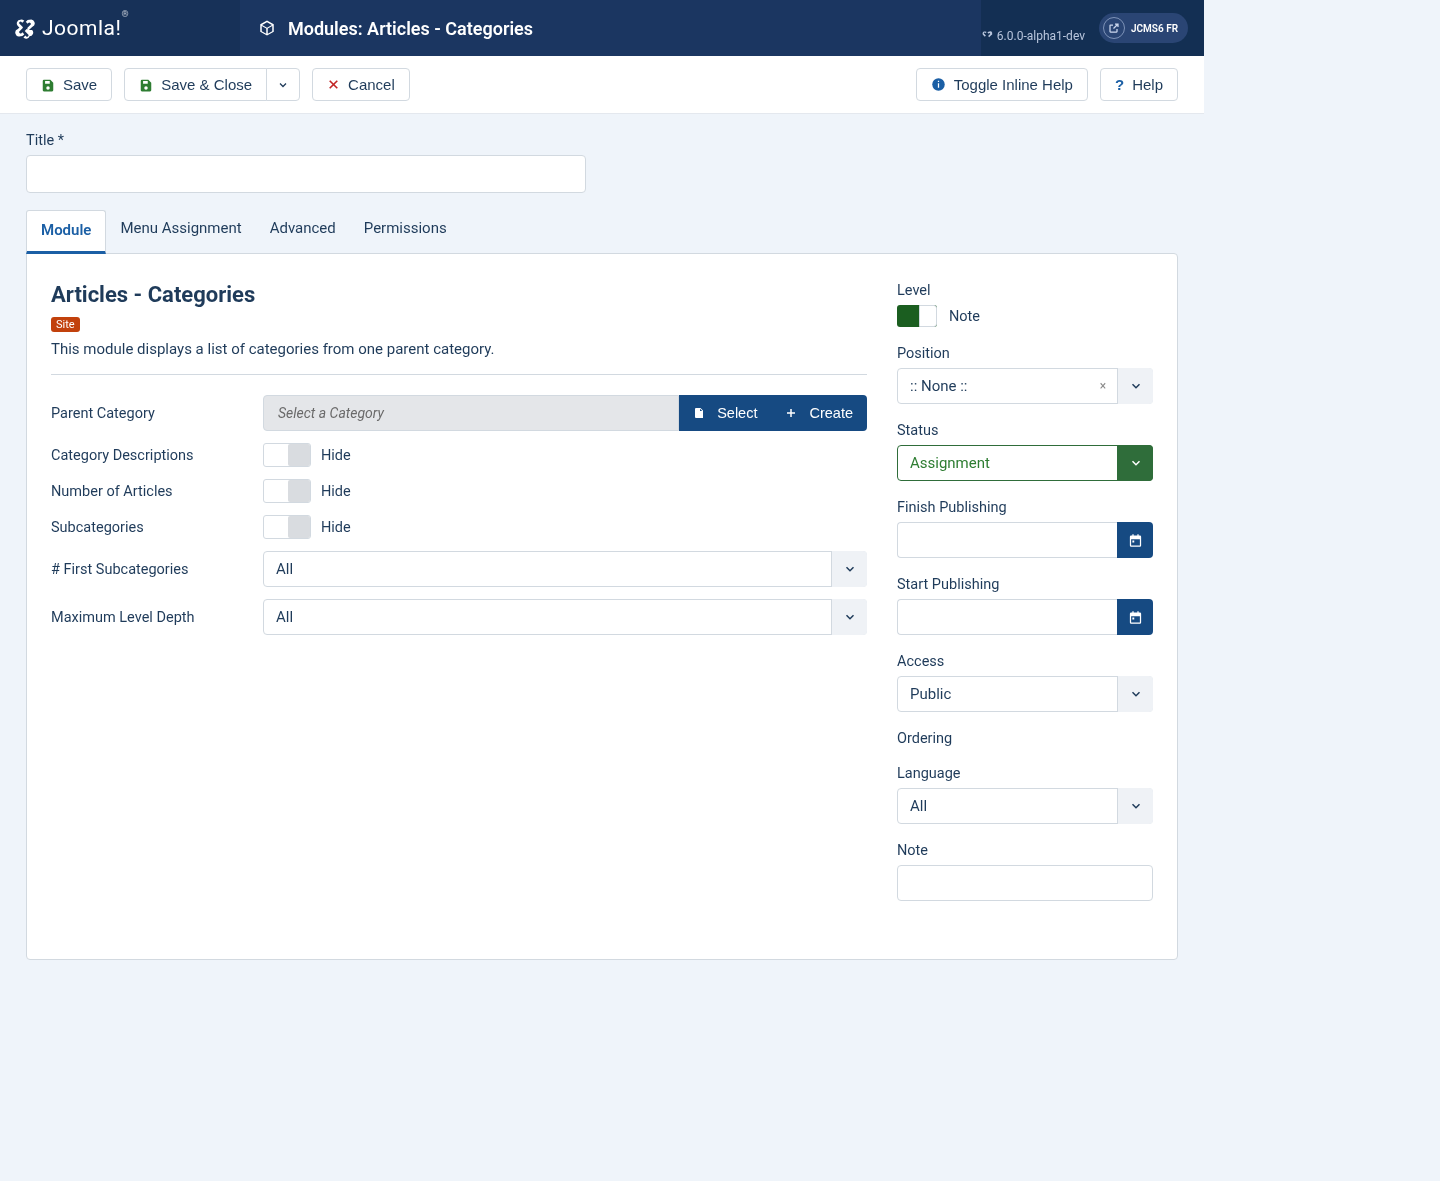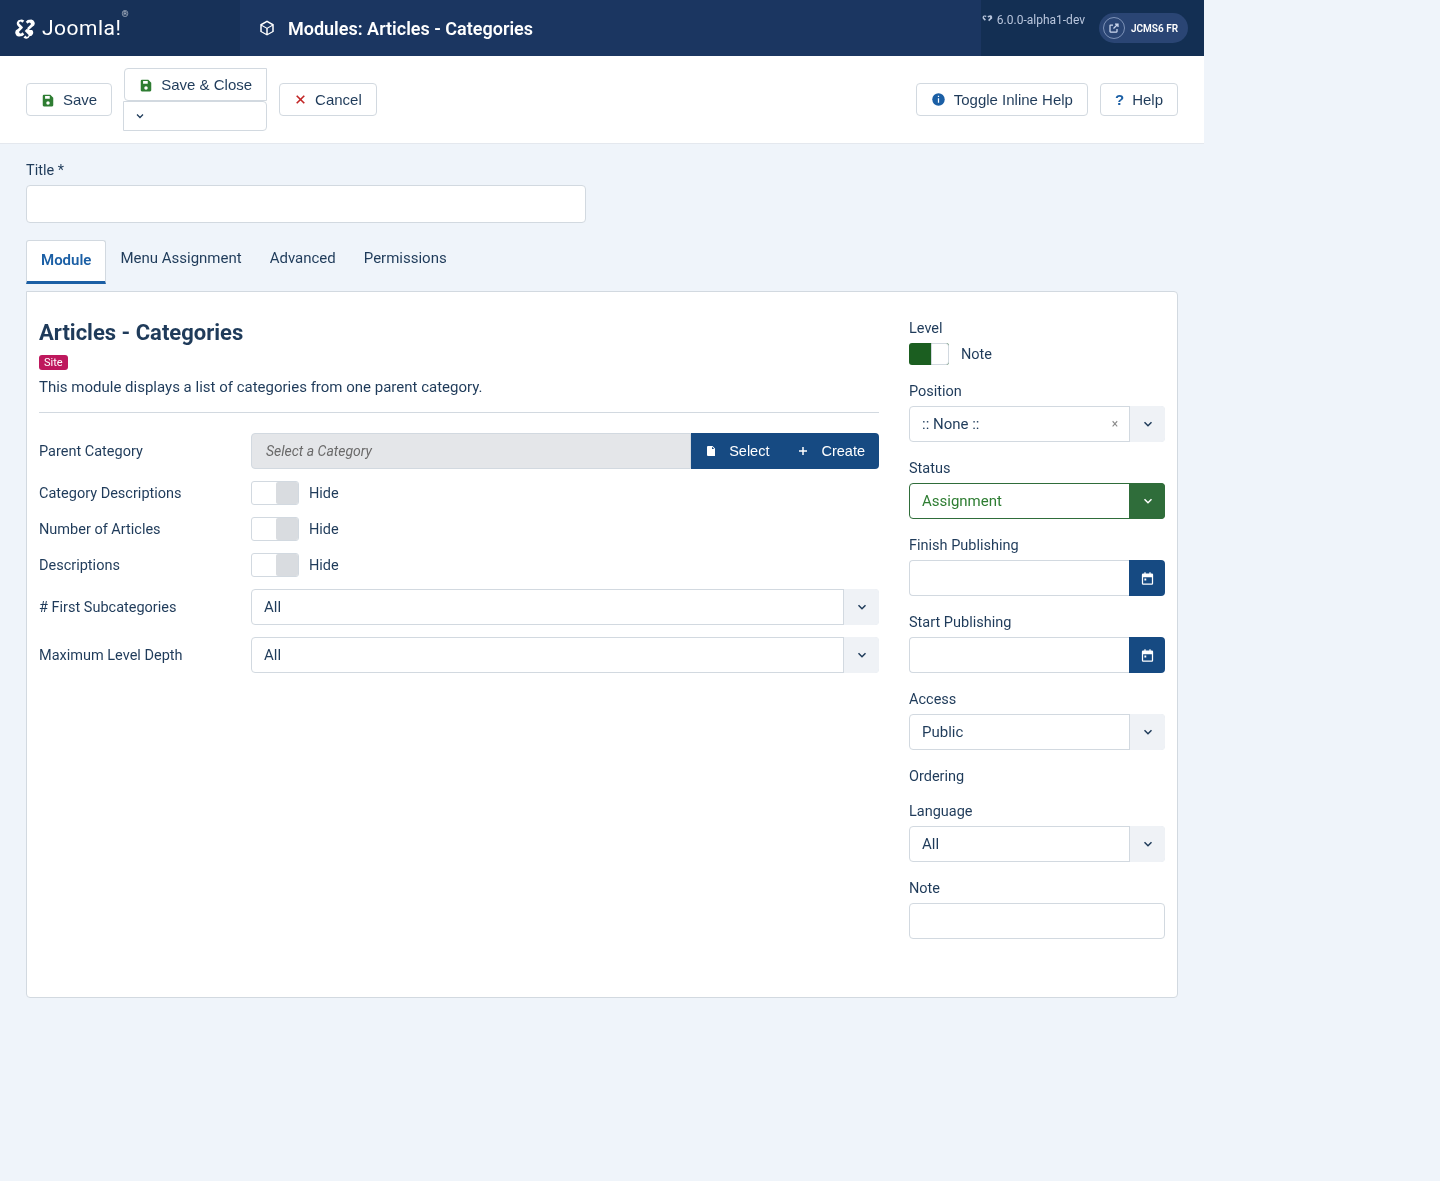--- a/index.html
+++ b/index.html
@@ -41,21 +41,21 @@
   }
   .brand svg{fill:#fff;}
   .brand-text{font-size:21px;font-weight:400;letter-spacing:.5px;}
   .brand-text sup{font-size:9px;top:-10px;position:relative;opacity:.7;}
   .page-head{
     flex:1;display:flex;align-items:center;height:56px;
     padding:0 18px;background:#1b3661;gap:12px;
   }
   .page-head .icon{width:18px;height:18px;display:inline-block;}
   .page-title{font-size:18px;font-weight:600;}
-  .top-right{display:flex;align-items:flex-start;gap:14px;padding-right:16px;}
+  .top-right{display:flex;align-items:flex-end;gap:14px;padding-right:16px;}
   .version{font-size:12px;color:#b9c6dd;display:flex;align-items:center;gap:4px;}
   .user-pill{
     display:flex;align-items:center;gap:6px;
     background:#2a4574;border-radius:16px;
     padding:4px 10px 4px 4px;font-size:10px;font-weight:600;
   }
   .user-pill .circle{
     width:22px;height:22px;border-radius:50%;border:1.5px solid #7e93b8;
     display:flex;align-items:center;justify-content:center;
   }
@@ -64,21 +64,21 @@
     display:flex;align-items:center;gap:12px;
     padding:12px 26px;background:#fff;border-bottom:1px solid #e4e8ee;
   }
   .toolbar .spacer{flex:1;}
   .btn{
     display:inline-flex;align-items:center;gap:8px;
     padding:8px 14px;font-size:15px;line-height:1;
     background:#fff;border:1px solid var(--card-border);border-radius:4px;
     color:var(--text-dark);cursor:pointer;
   }
-  .btn-group{display:inline-flex;flex-direction:column;}
+  .btn-group{display:inline-flex;}
   .btn-group .btn:first-child{border-top-right-radius:0;border-bottom-right-radius:0;}
   .btn-group .btn:last-child{border-top-left-radius:0;border-bottom-left-radius:0;margin-left:-1px;padding:8px 10px;}
   .i-green{color:#2e7d32;}
   .i-red{color:var(--red);}
   .i-blue{color:var(--link-blue);}
   
   .title-row{padding:18px 26px 16px;}
   .title-row label{display:block;margin-bottom:6px;color:var(--text-dark);}
   .title-input{
     width:560px;height:38px;border:1px solid var(--card-border);
@@ -93,30 +93,30 @@
     cursor:pointer;border-bottom:3px solid transparent;background:transparent;
   }
   .tab.active{
     color:var(--link-blue);font-weight:600;background:#fff;
     border:1px solid var(--card-border);border-bottom:3px solid var(--link-blue);
     border-top-left-radius:3px;border-top-right-radius:3px;
     position:relative;top:1px;
   }
   
   .card{
-    margin:8px 26px 30px;background:#fff;border:1px solid var(--card-border);
-    border-radius:0 4px 4px 4px;padding:28px 12px 40px;
+    margin:0 26px 30px;background:#fff;border:1px solid var(--card-border);
+    border-radius:0 4px 4px 4px;padding:28px 24px 40px;
     display:flex;gap:30px;
   }
   .main-col{flex:1;min-width:0;}
   .side-col{width:256px;flex-shrink:0;}
   .mod-title{font-size:22px;font-weight:700;margin:0 0 8px;color:var(--text-dark);}
   .site-badge{
     display:inline-block;font-size:11px;padding:1px 5px;border-radius:3px;
-    background:#be185d;color:#fff;margin-bottom:6px;
+    background:#c2410c;color:#fff;margin-bottom:6px;
   }
   .mod-desc{margin:2px 0 16px;font-size:15px;color:var(--text-dark);}
   .divider{border:none;border-top:1px solid var(--card-border);margin:0 0 20px;}
   
   .frow{display:flex;align-items:center;margin-bottom:12px;gap:12px;}
   .frow .flabel{width:200px;color:var(--text-dark);}
   .frow .fctl{flex:1;display:flex;align-items:center;gap:10px;}
   .fake-input{
     flex:1;height:36px;border:1px solid var(--card-border);
     border-radius:4px 0 0 4px;background:#e4e6e9;color:#6a6a6a;font-style:italic;
@@ -334,21 +334,21 @@
       <div class="fctl">
         <div class="toggle off">
               <div class="knob"></div>
             </div>
         <span class="toggle-state">Hide</span>
       </div>
     </div>
 
     
     <div class="frow">
-      <div class="flabel">Descriptions</div>
+      <div class="flabel">Subcategories</div>
       <div class="fctl">
         <div class="toggle off">
               <div class="knob"></div>
             </div>
         <span class="toggle-state">Hide</span>
       </div>
     </div>
 
     
     <div class="frow">

